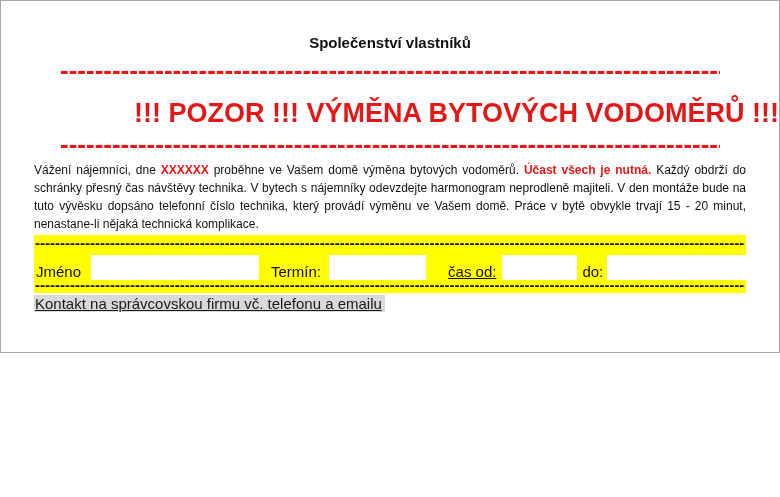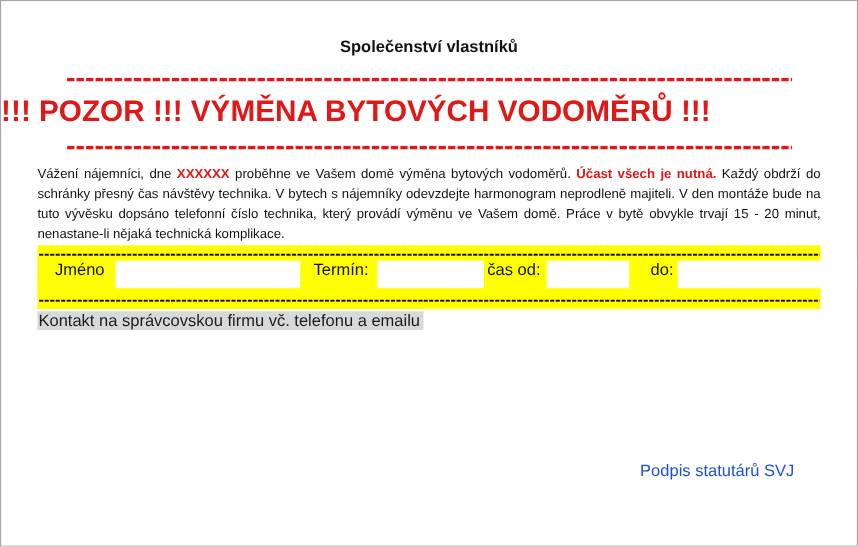--- a/index.html
+++ b/index.html
@@ -1,18 +1,18 @@
 <!DOCTYPE html>
 <html style="--red: #e11818; --yellow: #ffff00; --gray: #d9d9d9;"><head>
 <meta charset="utf-8">
 <style>
   * { margin:0; padding:0; box-sizing:border-box; }
   html,body { background:#ffffff; }
   .page {
-    width:780px; height:497px;
+    width:780px; height:353px;
     border:1px solid #a6a6a6;
     background:#ffffff;
     font-family:"Liberation Sans", sans-serif;
     color:#1a1a1a;
     position:relative;
     overflow:hidden;
     padding-top:34px;
   }
   .doc-title {
     text-align:center;
@@ -27,26 +27,26 @@
     overflow:hidden;
     white-space:nowrap;
     text-align:left;
     color:var(--red);
     font-weight:bold;
     font-size:26px;
     line-height:22px;
     height:22px;
   }
   .notice-heading {
-    text-align:left;
+    text-align:right;
     font-size:27px;
     font-weight:bold;
     color:var(--red);
     line-height:32px;
-    margin-top:4px;
+    margin-top:16px;
     letter-spacing:0px;
   }
   .divider-red.second { margin-top:4px; }
   .body-par {
     margin:6px 33px 0 33px;
     font-size:12px;
     line-height:18px;
     text-align:justify;
     color:#111111;
   }
@@ -61,45 +61,45 @@
     white-space:nowrap;
     height:11px;
     line-height:9px;
     font-size:15px;
     font-weight:bold;
     color:#111111;
     margin:0 1px;
   }
   .form-row {
     display:flex;
-    align-items:flex-start;
+    align-items:flex-end;
     height:31px;
-    padding-left:16px;
+    padding-left:2px;
     font-size:15px;
     color:#111111;
   }
   .form-row .lbl { flex:0 0 auto; }
   .ffield {
     height:25px;
     background:#ffffff;
     border:none;
     outline:none;
     flex:0 0 auto;
     font-size:15px;
     font-family:"Liberation Sans", sans-serif;
     padding:0 4px;
   }
   .f-name   { width:168px; margin-left:10px; }
   .f-term   { width:97px;  margin-left:8px;  }
   .f-from   { width:75px;  margin-left:6px;  }
   .f-to     { flex:1 1 auto; margin-left:4px; margin-right:3px; }
   .ml12 { margin-left:12px; }
-  .ml9  { margin-left:3px; }
-  .ml5  { margin-left:19px; }
-  .contact-lines { margin:1px 33px 0 33px; }
+  .ml9  { margin-left:22px;text-decoration:underline; }
+  .ml5  { margin-left:5px; }
+  .contact-lines { margin:1px 33px 0 33px;text-decoration:underline; }
   .contact-line {
     display:block;
     font-size:15px;
     line-height:19px;
   }
   .contact-line > span {
     background:var(--gray);
     padding:0 3px 0 1px;
   }
   .signature {

